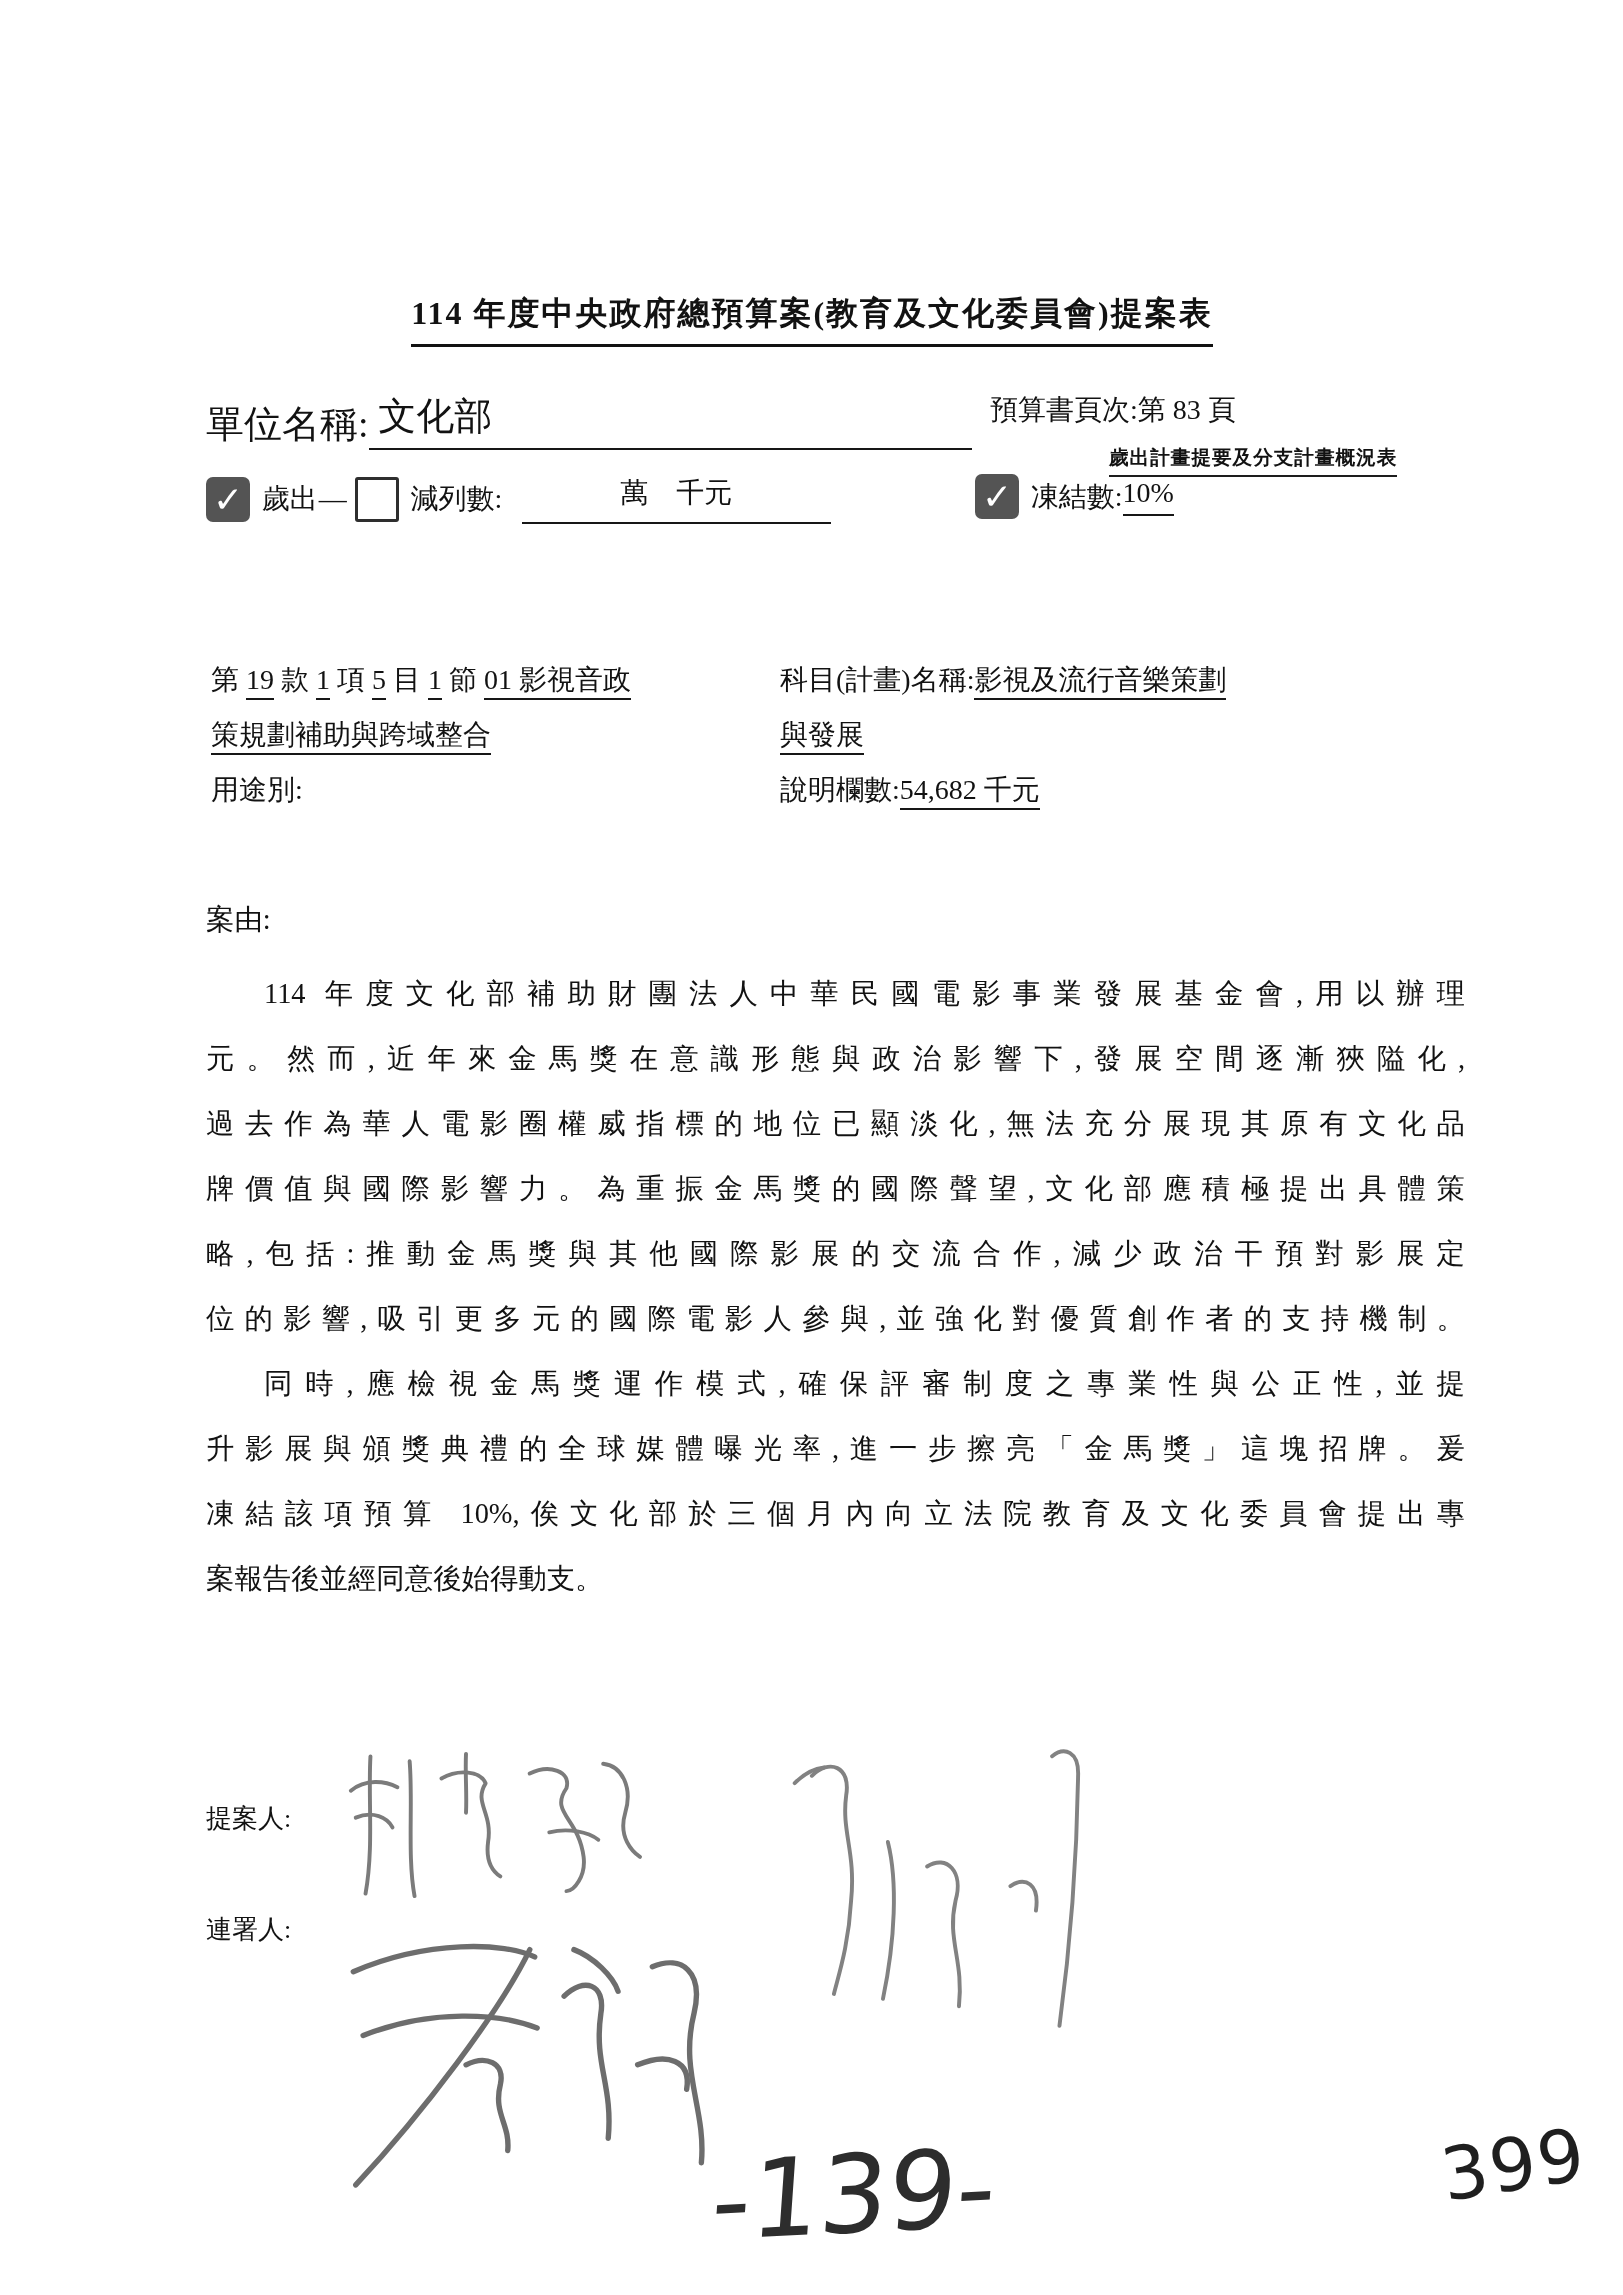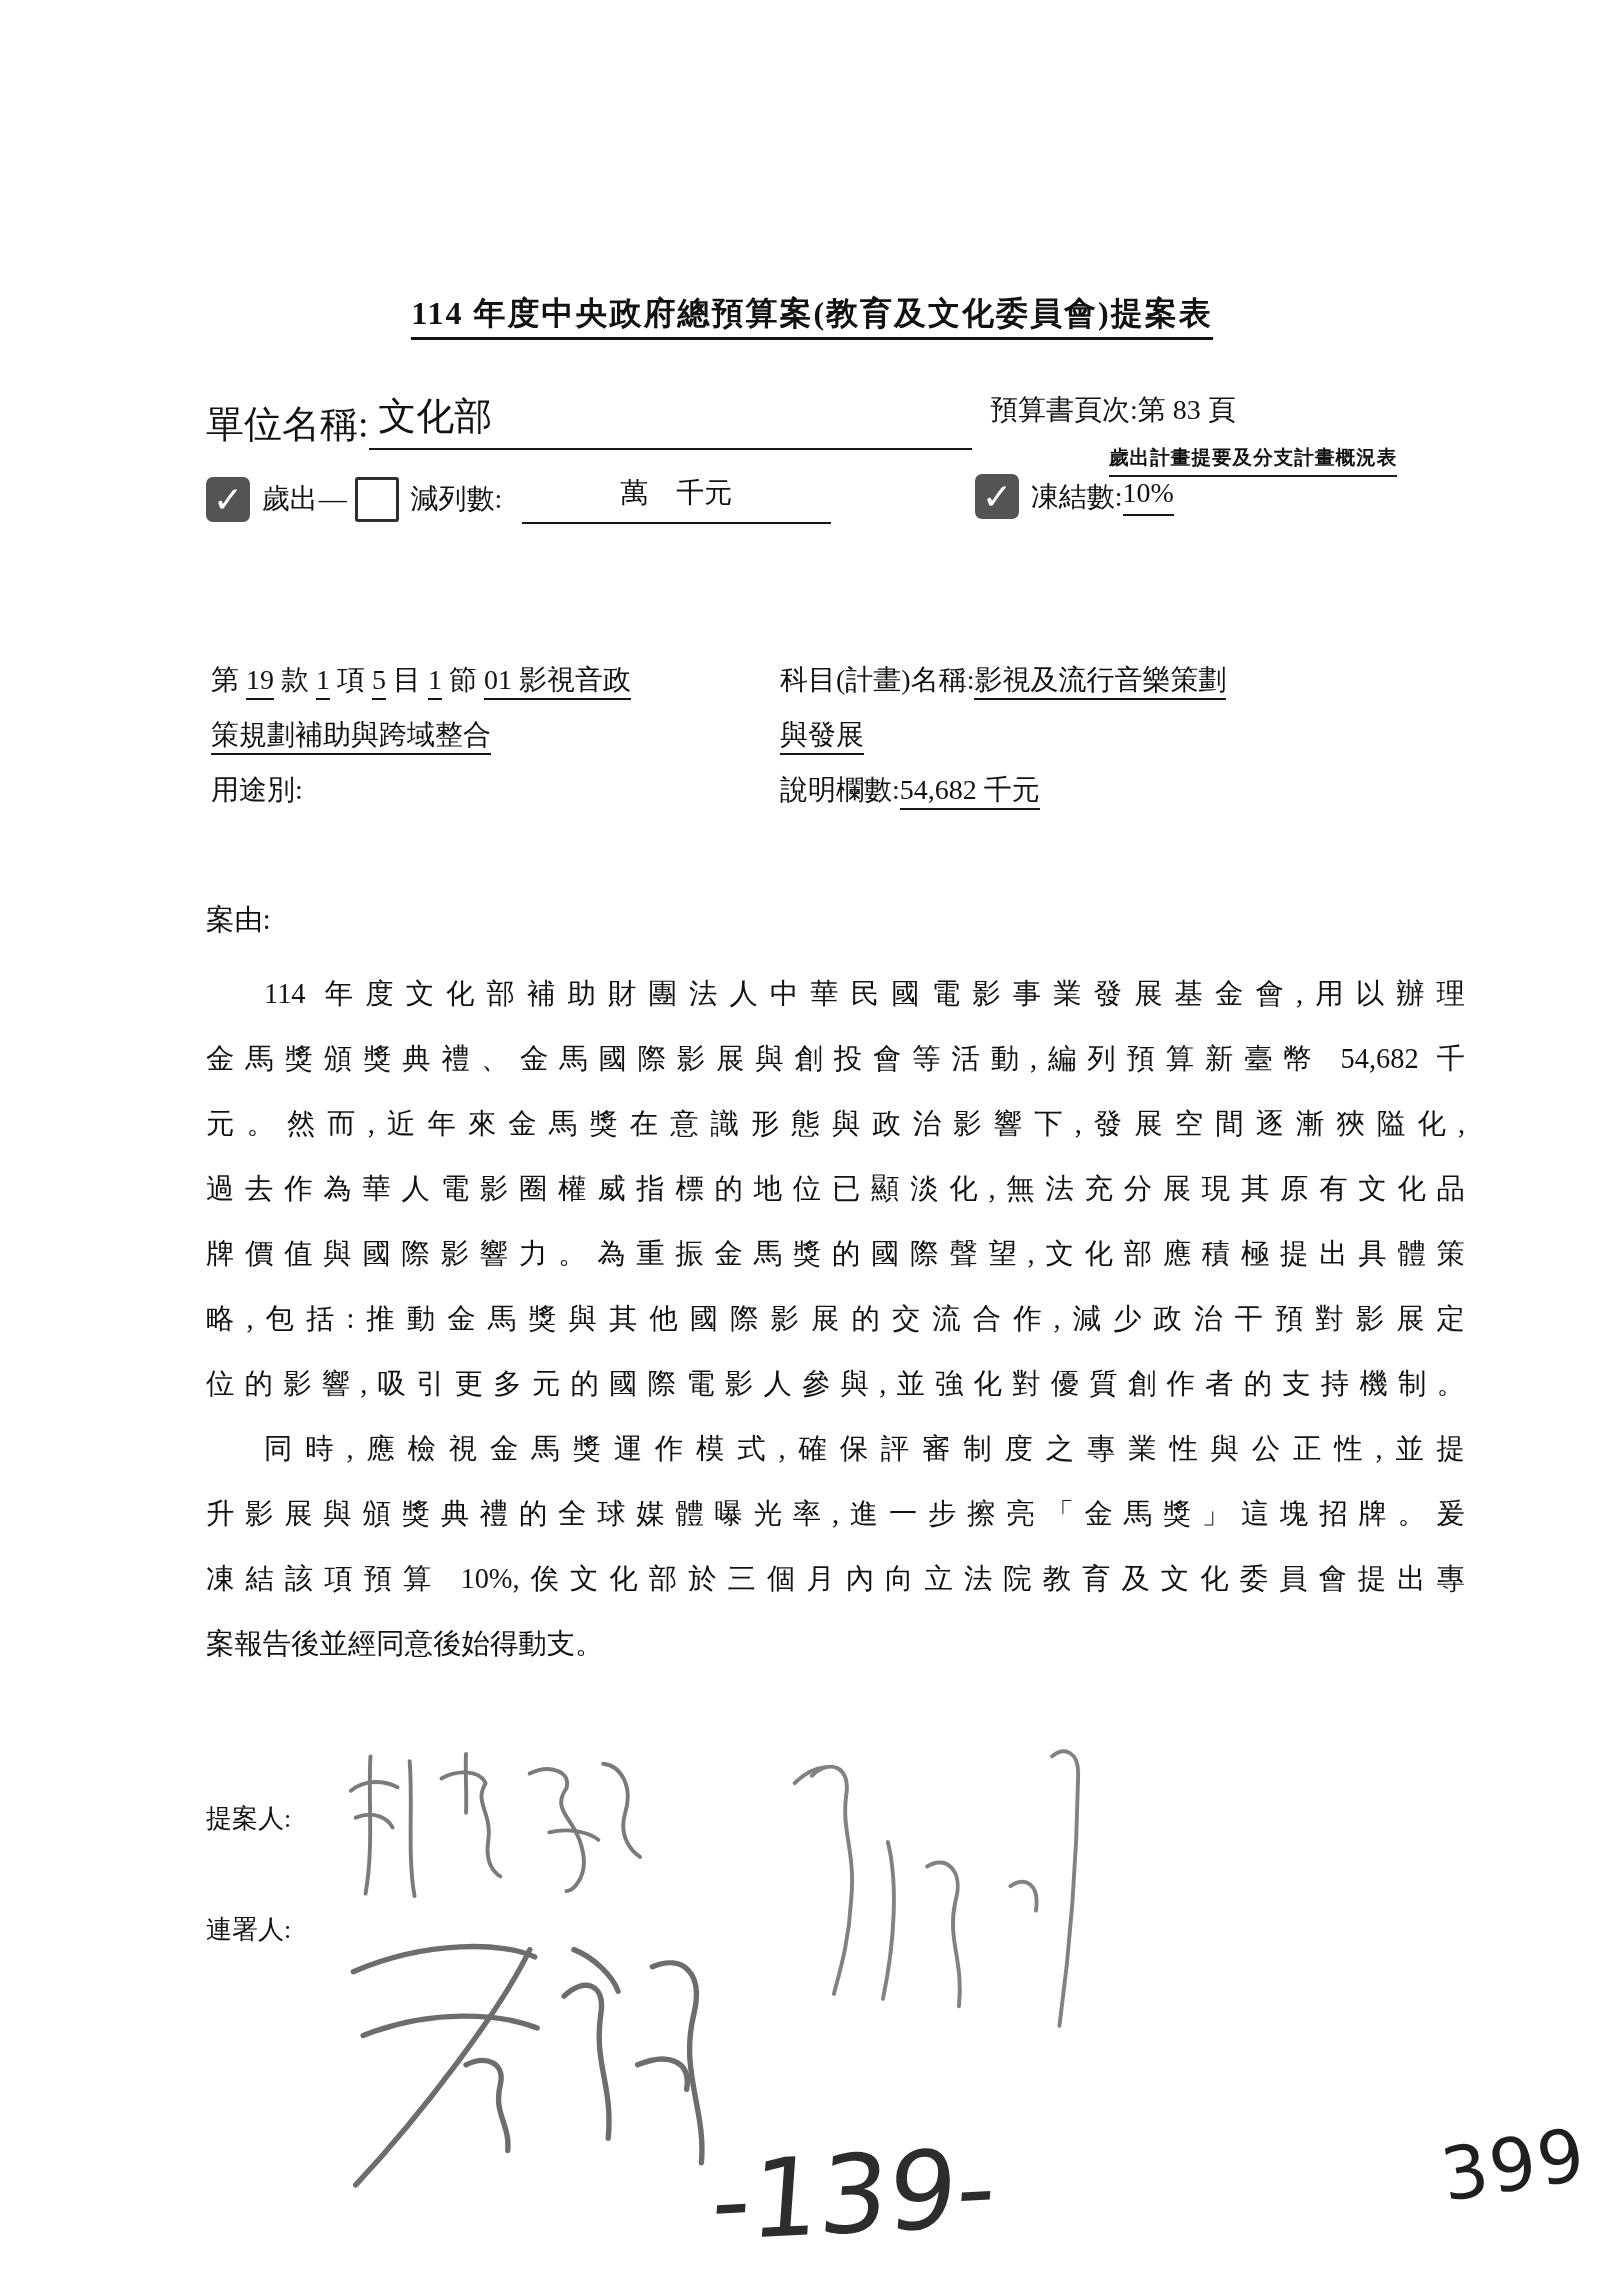--- a/index.html
+++ b/index.html
@@ -6,21 +6,21 @@
   .page {
     position:relative; width:1624px; height:2295px; margin:0 auto;
     background:#ffffff; color:#121212; overflow:hidden;
     font-family:"Liberation Serif","DejaVu Serif",serif;
   }
 
   
   .title-wrap { position:absolute; top:292px; left:0; width:100%; text-align:center; }
   .doc-title {
     display:inline-block; font-size:32px; font-weight:bold; letter-spacing:2px;
-    border-bottom:3.4px solid #111; padding-bottom:1px; white-space:nowrap;
+    border-bottom:3.4px solid #111; padding-bottom:8px; white-space:nowrap;
   }
 
   
   .unit-row { position:absolute; top:391px; left:206px; font-size:38px; white-space:nowrap; }
   .unit-label { display:inline-block; }
   .unit-value {
     display:inline-block; width:603px; box-sizing:border-box;
     border-bottom:2.9px solid #171717; padding:0 0 5.9px 9.8px; vertical-align:bottom;
   }
   .pagez { position:absolute; top:391px; left:990px; font-size:28px; white-space:nowrap; }
@@ -146,21 +146,20 @@
       <div>
         <span>說明欄數:</span><span class="u">54,682 千元</span>
       </div>
     </div>
   </div>
 
   <div class="case-label">案由:</div>
 
   <div class="body-text">
     <div class="bline indent">114 年度文化部補助財團法人中華民國電影事業發展基金會,用以辦理</div>
-    <div class="bline">金馬獎頒獎典禮、金馬國際影展與創投會等活動,編列預算新臺幣 54,682 千</div>
     <div class="bline">元。然而,近年來金馬獎在意識形態與政治影響下,發展空間逐漸狹隘化,</div>
     <div class="bline">過去作為華人電影圈權威指標的地位已顯淡化,無法充分展現其原有文化品</div>
     <div class="bline">牌價值與國際影響力。為重振金馬獎的國際聲望,文化部應積極提出具體策</div>
     <div class="bline">略,包括:推動金馬獎與其他國際影展的交流合作,減少政治干預對影展定</div>
     <div class="bline">位的影響,吸引更多元的國際電影人參與,並強化對優質創作者的支持機制。</div>
     <div class="bline indent">同時,應檢視金馬獎運作模式,確保評審制度之專業性與公正性,並提</div>
     <div class="bline">升影展與頒獎典禮的全球媒體曝光率,進一步擦亮「金馬獎」這塊招牌。爰</div>
     <div class="bline">凍結該項預算 10%,俟文化部於三個月內向立法院教育及文化委員會提出專</div>
     <div class="bline endpara">案報告後並經同意後始得動支。</div>
   </div>

